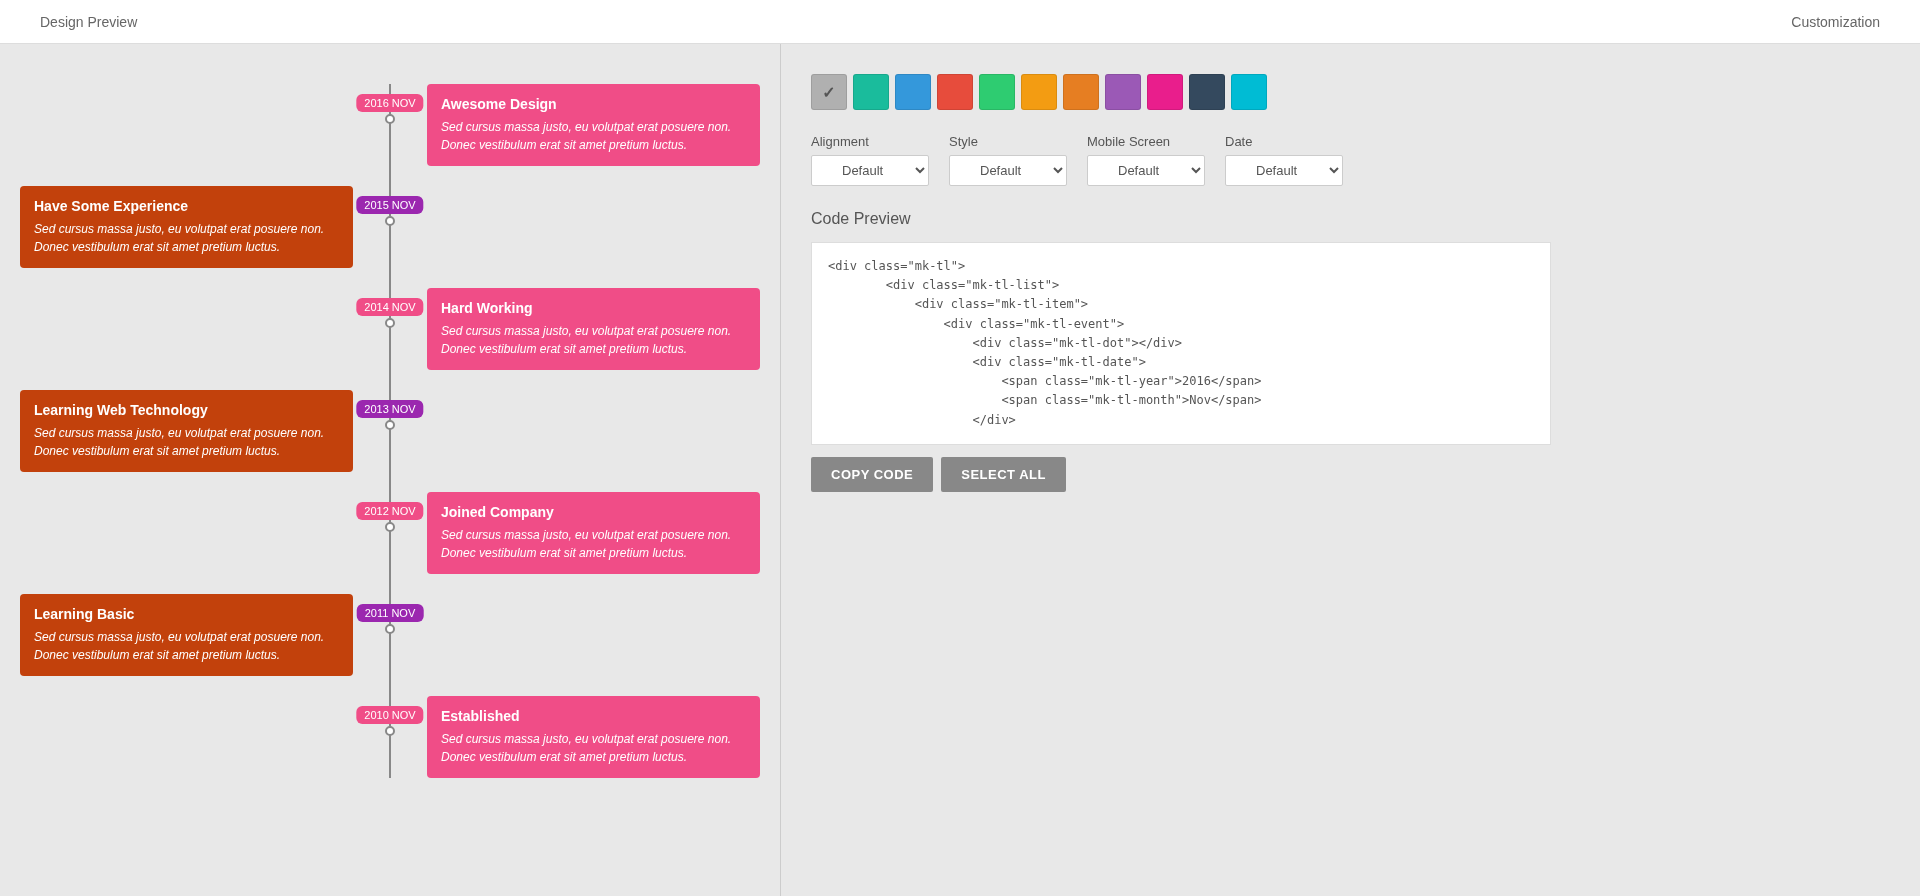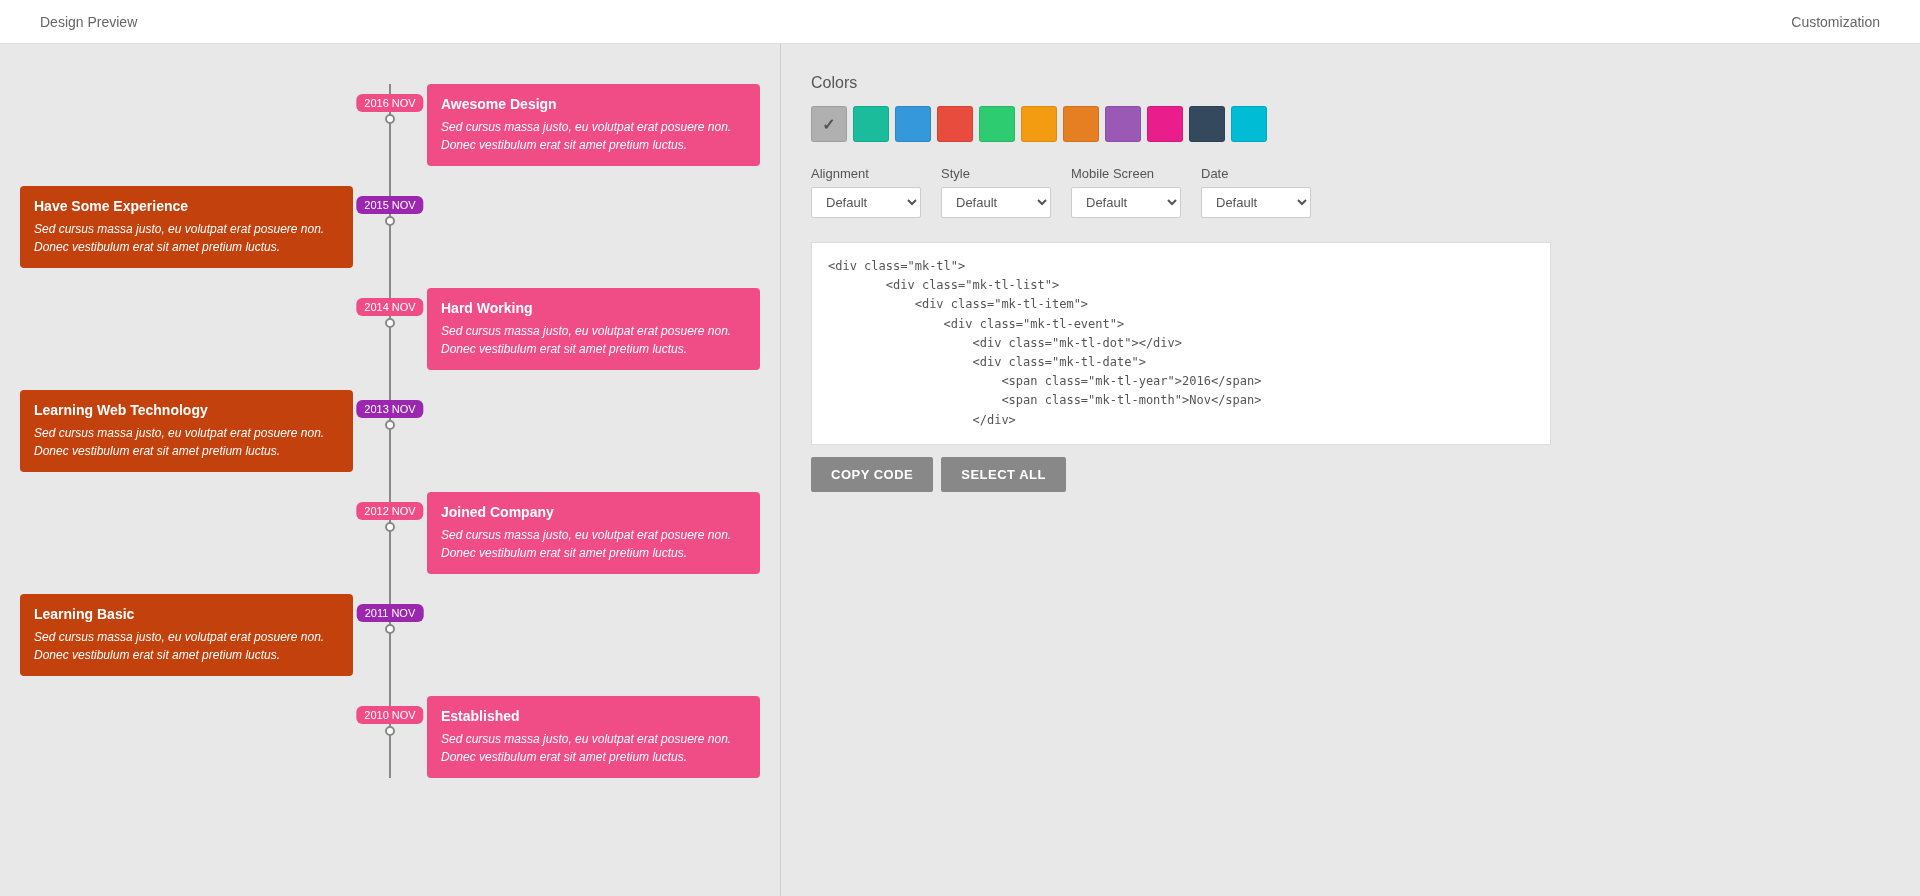--- a/index.html
+++ b/index.html
@@ -189,21 +189,21 @@
       flex-direction: column;
       gap: 6px;
     }
 
     .option-group label {
       font-size: 13px;
       color: #555;
     }
 
     .option-group select {
-      padding: 6px 28px 6px 10px;
+      padding: 6px 28px 6px 26px;
       border: 1px solid #ccc;
       background: #fff;
       font-size: 13px;
       color: #555;
       border-radius: 2px;
       appearance: auto;
       cursor: pointer;
       min-width: 110px;
     }
 
@@ -321,21 +321,20 @@
             <p>Sed cursus massa justo, eu volutpat erat posuere non. Donec vestibulum erat sit amet pretium luctus.</p>
           </div>
         </div>
       </div>
   </div>
 
   <div class="panel-divider"></div>
 
   <div class="customization-panel">
 
-    <div class="section-title">Colors</div>
     <div class="colors-row" id="colors-row">
 
     <div class="color-swatch selected" style="background: rgb(176, 176, 176);"></div>
         <div class="color-swatch" style="background: rgb(26, 188, 156);"></div>
         <div class="color-swatch" style="background: rgb(52, 152, 219);"></div>
         <div class="color-swatch" style="background: rgb(231, 76, 60);"></div>
         <div class="color-swatch" style="background: rgb(46, 204, 113);"></div>
         <div class="color-swatch" style="background: rgb(243, 156, 18);"></div>
         <div class="color-swatch" style="background: rgb(230, 126, 34);"></div>
         <div class="color-swatch" style="background: rgb(155, 89, 182);"></div>
@@ -365,20 +364,21 @@
       </div>
       <div class="option-group">
         <label>Date</label>
         <select>
           <option>Default</option>
         </select>
       </div>
     </div>
 
     <div class="code-preview-section">
+      <div class="section-title">Code Preview</div>
       <div class="code-box" id="code-box">&lt;div class="mk-tl"&gt;
         &lt;div class="mk-tl-list"&gt;
             &lt;div class="mk-tl-item"&gt;
                 &lt;div class="mk-tl-event"&gt;
                     &lt;div class="mk-tl-dot"&gt;&lt;/div&gt;
                     &lt;div class="mk-tl-date"&gt;
                         &lt;span class="mk-tl-year"&gt;2016&lt;/span&gt;
                         &lt;span class="mk-tl-month"&gt;Nov&lt;/span&gt;
                     &lt;/div&gt;</div>
       <div class="code-actions">

